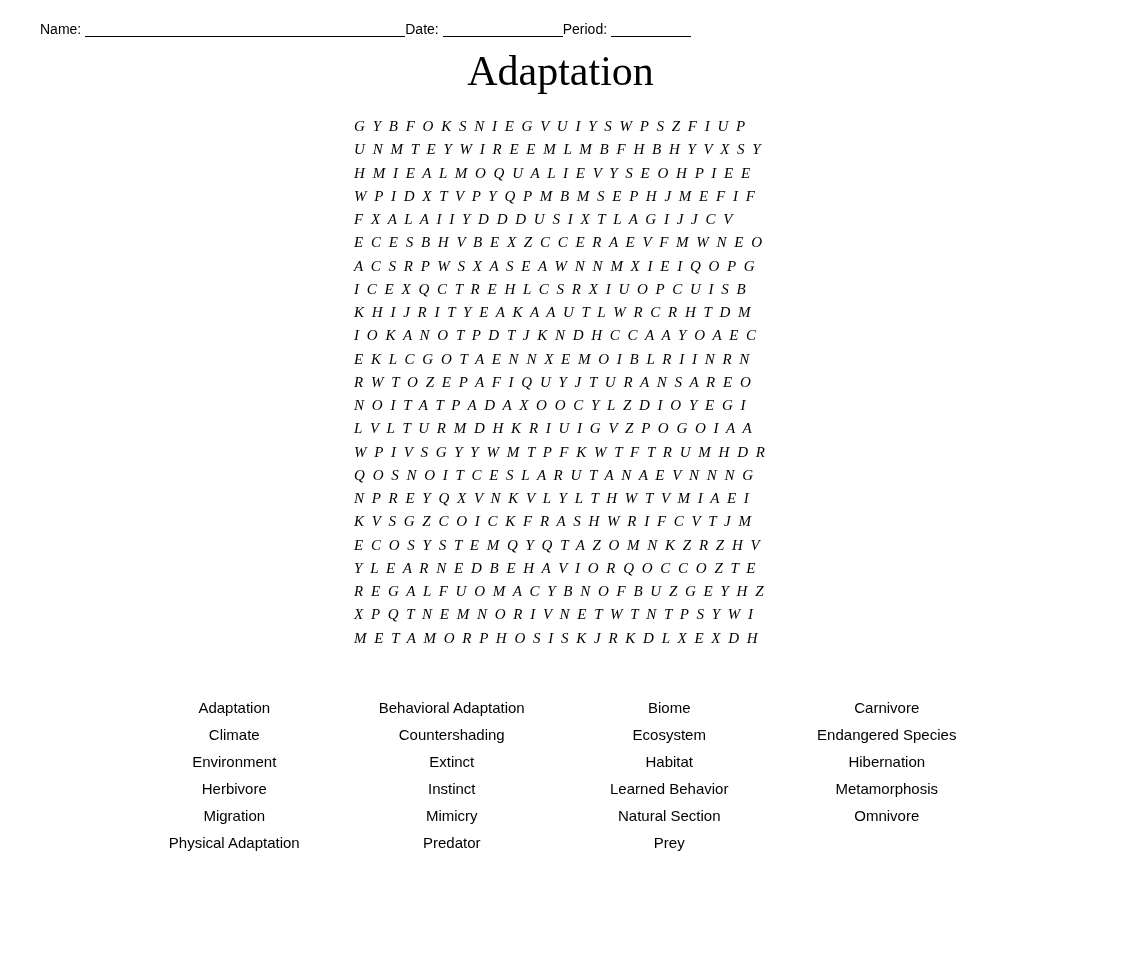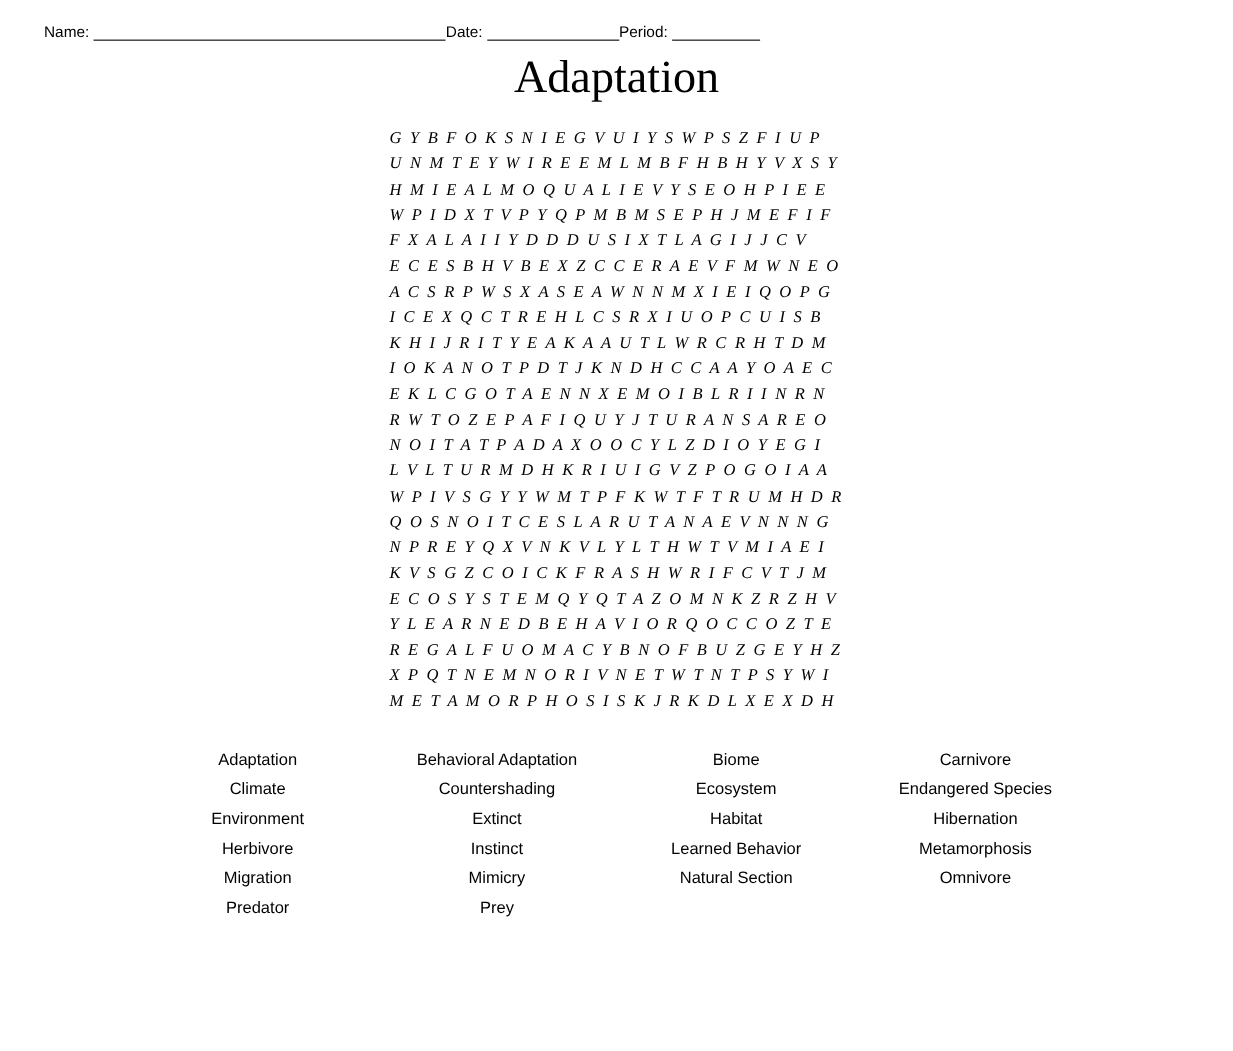--- a/index.html
+++ b/index.html
@@ -32,21 +32,21 @@
     h1 {
       text-align: center;
       font-size: 42px;
       font-family: 'Comic Sans MS', 'Chalkboard SE', cursive;
       font-weight: normal;
       margin-bottom: 20px;
     }
     .grid-container {
       display: flex;
       justify-content: center;
-      margin-bottom: 20px;
+      margin-bottom: 37px;
     }
     .word-grid {
       font-family: 'Comic Sans MS', 'Chalkboard SE', cursive;
       font-size: 15px;
       letter-spacing: 2px;
       line-height: 1.55;
       font-style: italic;
     }
     .word-grid div {
       white-space: pre;
@@ -128,15 +128,16 @@
     <div class="word-item">Habitat</div>
     <div class="word-item">Hibernation</div>
     <div class="word-item">Herbivore</div>
     <div class="word-item">Instinct</div>
     <div class="word-item">Learned Behavior</div>
     <div class="word-item">Metamorphosis</div>
     <div class="word-item">Migration</div>
     <div class="word-item">Mimicry</div>
     <div class="word-item">Natural Section</div>
     <div class="word-item">Omnivore</div>
+    <div class="word-item">Physical Adaptation</div>
     <div class="word-item">Predator</div>
     <div class="word-item">Prey</div>
   </div>
 
 </body></html>

